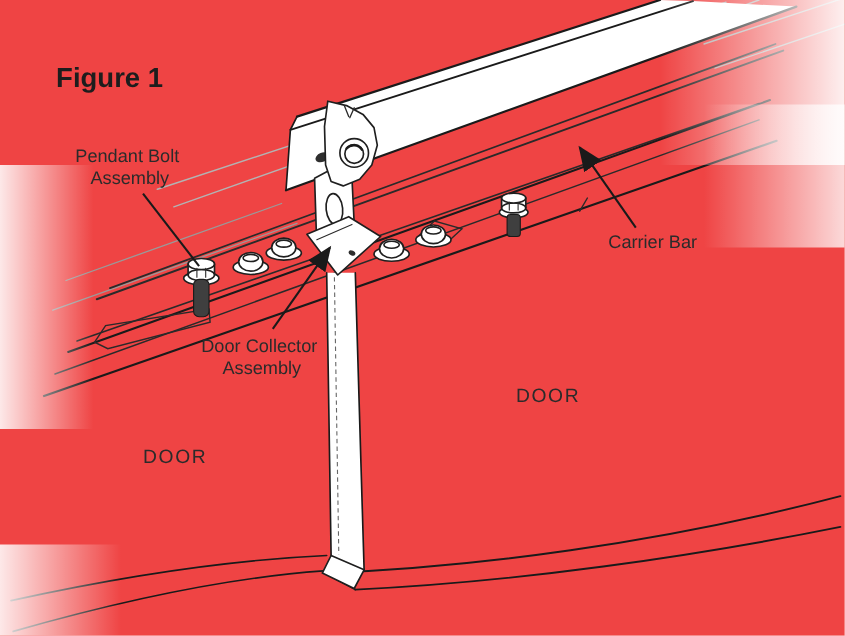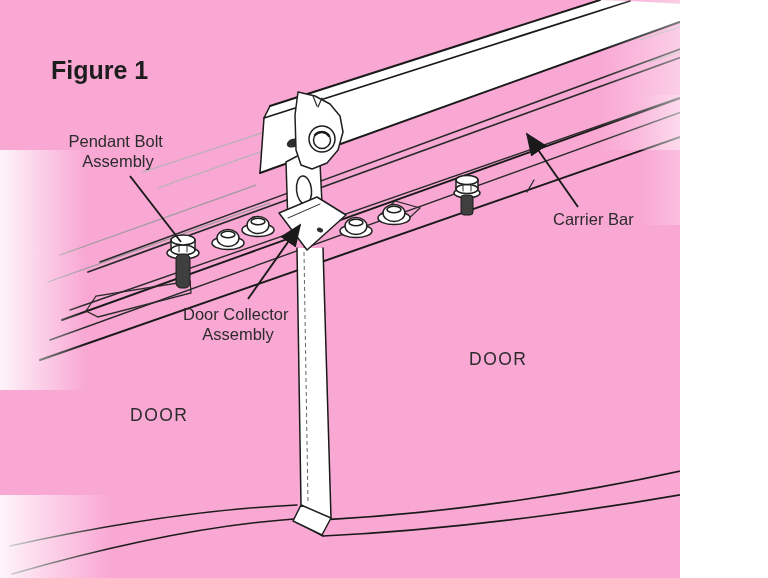--- a/index.html
+++ b/index.html
@@ -1,16 +1,16 @@
 <!DOCTYPE html>
 <html><head>
 <meta charset="utf-8">
 <style>
   html,body{margin:0;padding:0;background:#ffffff;}
-  #stage{position:relative;width:680px;height:578px;background:#f9a8d4;overflow:hidden;
+  #stage{position:relative;width:768px;height:578px;background:#ef4444;overflow:hidden;
          font-family:"Liberation Sans", sans-serif;}
   svg{display:block}
   .lbl{fill:#2b2b2b;font-family:"Liberation Sans", sans-serif;font-size:16.5px;}
   .lbl-big{fill:#1d1d1d;font-family:"Liberation Sans", sans-serif;font-size:25px;font-weight:bold;}
   .lbl-door{fill:#2b2b2b;font-family:"Liberation Sans", sans-serif;font-size:17.5px;letter-spacing:1.5px;}
   .ink{stroke:#1a1a1a;fill:none;stroke-linecap:round;}
   .ink2{stroke:#2a2a2a;fill:none;stroke-linecap:round;}
   .faint{stroke:#b3b3b3;fill:none;stroke-linecap:round;}
   .soft{stroke:#9a9a9a;fill:none;stroke-linecap:round;}
   .white{fill:#ffffff;stroke:none;}

